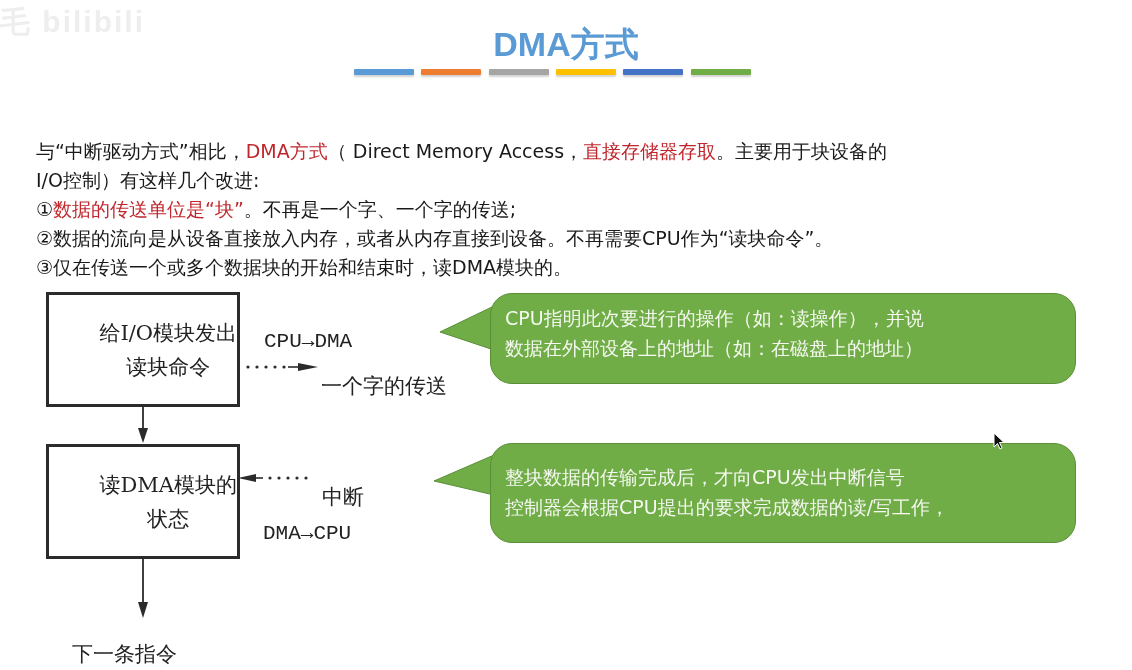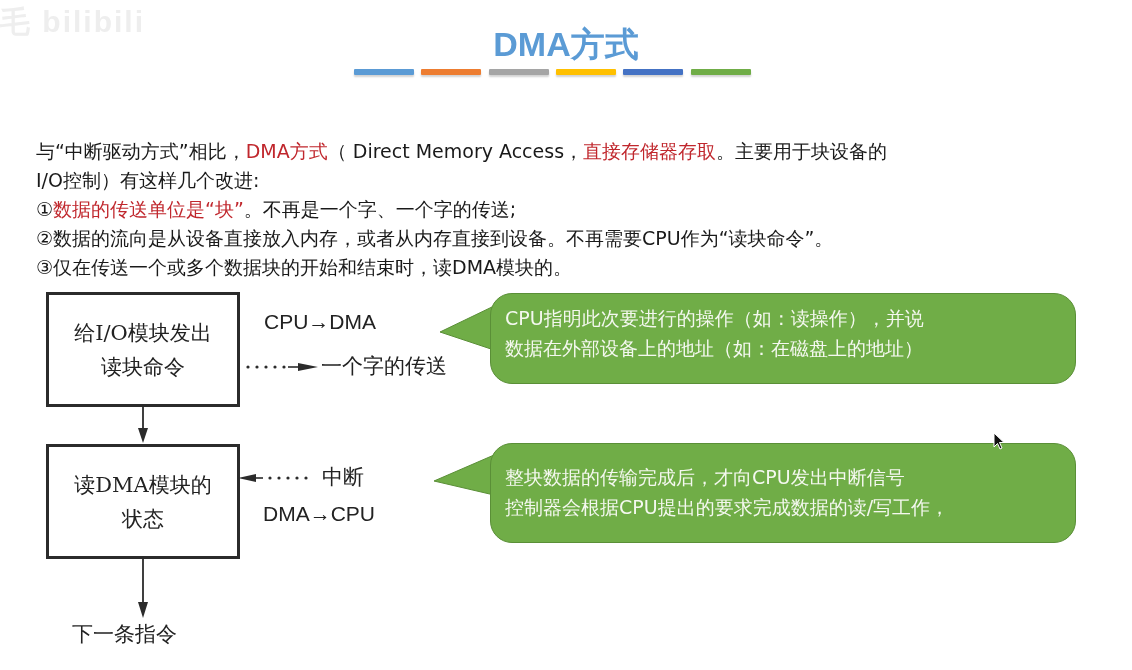--- a/index.html
+++ b/index.html
@@ -28,27 +28,27 @@
     position:absolute; left:36px; top:98px; width:1085px;
     font-size:19px; line-height:29px; color:#1a1a1a;margin-top:39px;
   }
   .intro .line { white-space:nowrap; }
   .red { color:#c0272d; }
 
   .box {
     position:absolute; border:3px solid #2b2b2b; background:#fff;
     font-family:"DejaVu Serif", "Liberation Serif", serif;
     font-size:21px; line-height:34px; text-align:center; color:#222;
-    display:flex; align-items:center; justify-content:center;
+    display:flex; align-items:center; justify-content:flex-end;
   }
   .box1 { left:46px; top:292px; width:188px; height:109px; }
   .box2 { left:46px; top:444px; width:188px; height:109px; }
   .serif-lbl {
-    position:absolute; font-family:Liberation Sans, sans-serif;
-    font-size:21px; color:#222; white-space:nowrap;
+    position:absolute; font-family:Liberation Mono, monospace;
+    font-size:21px; color:#222; white-space:nowrap;margin-top:20px;
   }
   svg.arrows { position:absolute; left:0; top:0; }
 
   .bubble {
     position:absolute; background:#70ad47; border:1.5px solid #5a8f37;
     border-radius:22px; color:#f4f8ef;
     font-size:19px; line-height:30px; padding:10px 14px 10px 14px;
     box-sizing:border-box;
   }
   .bubble1 { left:490px; top:293px; width:586px; height:91px; padding-top:9px; }

